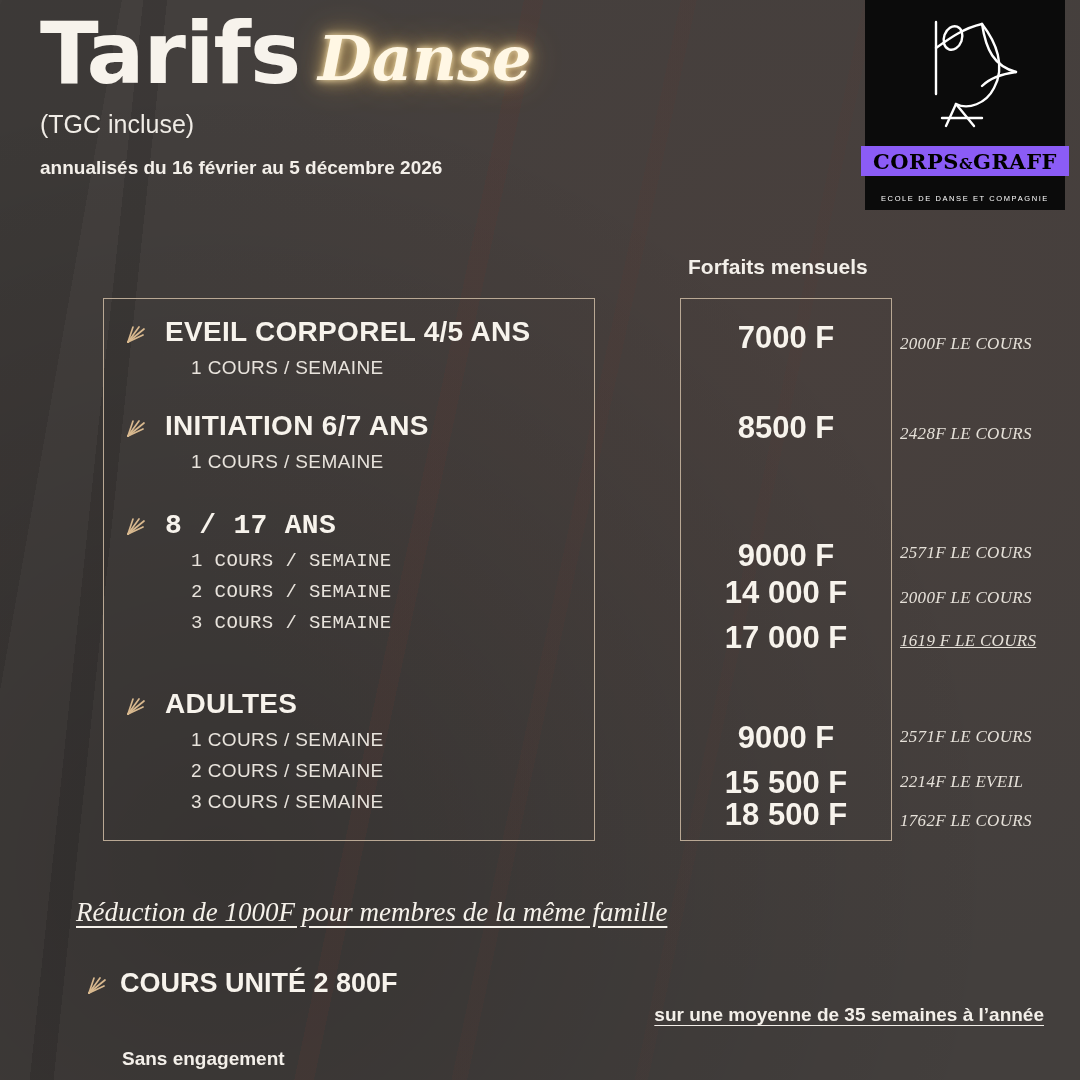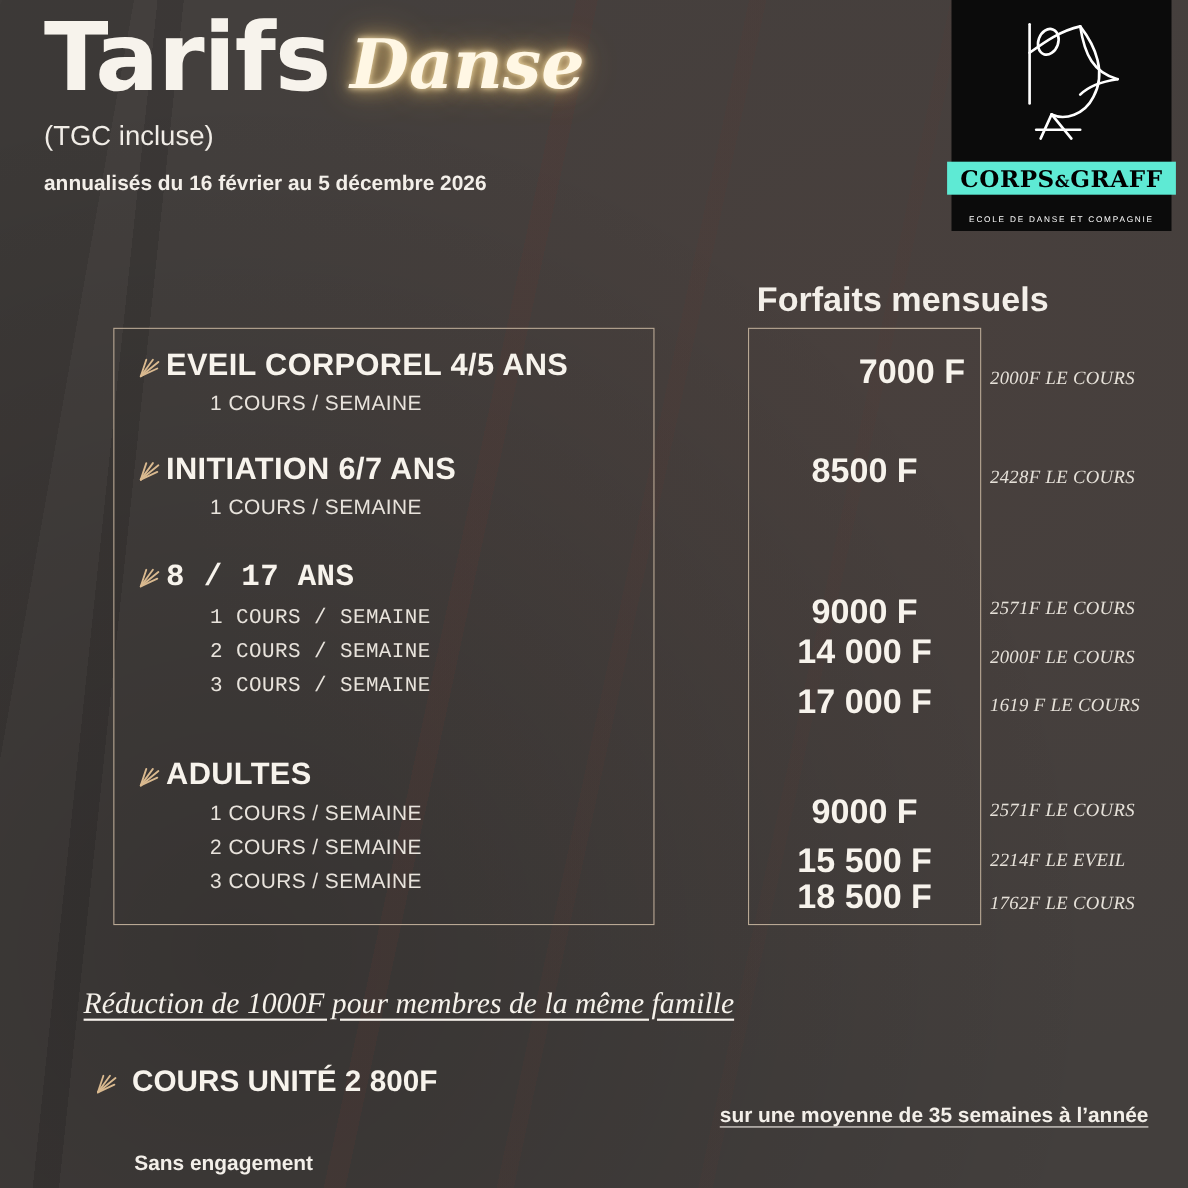--- a/index.html
+++ b/index.html
@@ -69,54 +69,54 @@
 
   
   .logo{
     position:absolute;right:15px;top:0;
     width:200px;height:210px;
     background:#0b0b0b;
     display:flex;flex-direction:column;align-items:center;justify-content:flex-start;
   }
   .logo-mark{margin-top:8px;}
   .logo-name{
-    background:#5eead4;color:#000;
+    background:#8b5cf6;color:#000;
     font-family:"DejaVu Serif", serif;
     font-weight:bold;
     font-size:21px;
     letter-spacing:.5px;
     padding:3px 12px 2px 12px;
     margin-top:4px;
     white-space:nowrap;
   }
   .logo-name .amp{font-size:15px;}
   .logo-sub{
     color:#fff;
     font-size:7.5px;
     letter-spacing:1.6px;
     margin-top:18px;
     font-family:"Liberation Sans", sans-serif;
   }
 
   
   .forfaits-label{
     position:absolute;left:688px;top:255px;
-    font-size:31px;font-weight:bold;color:#f3efe9;
+    font-size:21px;font-weight:bold;color:#f3efe9;
   }
 
   
   .left-box{
     position:absolute;left:103px;top:298px;
     width:492px;height:543px;
     border:1.5px solid #b9a894;
     box-sizing:border-box;
   }
   .cat{position:absolute;left:0;width:100%;}
   .cat-title{
-    display:flex;align-items:center;gap:4px;
+    display:flex;align-items:center;gap:18px;
     font-size:28px;font-weight:bold;color:#f7f3ec;
     letter-spacing:.3px;
   }
   .fan{
     width:22px;height:22px;flex:0 0 auto;display:inline-block;
   }
   .cat-line{
     font-size:19px;color:#e8e3dc;margin-top:9px;margin-left:66px;
     letter-spacing:.4px;
   }
@@ -278,34 +278,34 @@
     </span>
     <span>ADULTES</span>
   </div>
   <div class="cat-line">1 COURS / SEMAINE</div>
   <div class="cat-line">2 COURS / SEMAINE</div>
   <div class="cat-line">3 COURS / SEMAINE</div>
 </div>
 
 <div class="price-box"></div>
 
-<div class="price" style="top:320px;margin-left:43px;">7000 F</div>
+<div class="price" style="top:320px;">7000 F</div>
 <div class="note" style="top:334px;">2000F LE COURS</div>
 
 <div class="price" style="top:410px;">8500 F</div>
 <div class="note" style="top:424px;">2428F LE COURS</div>
 
 <div class="price" style="top:538px;">9000 F</div>
 <div class="note" style="top:543px;">2571F LE COURS</div>
 
 <div class="price" style="top:575px;">14 000 F</div>
 <div class="note" style="top:588px;">2000F LE COURS</div>
 
 <div class="price" style="top:620px;">17 000 F</div>
-<div class="note" style="top:631px;">1619 F LE COURS</div>
+<div class="note" style="top:631px;text-decoration:underline;">1619 F LE COURS</div>
 
 <div class="price" style="top:720px;">9000 F</div>
 <div class="note" style="top:727px;">2571F LE COURS</div>
 
 <div class="price" style="top:765px;">15 500 F</div>
 <div class="note" style="top:772px;">2214F LE EVEIL</div>
 
 <div class="price" style="top:797px;">18 500 F</div>
 <div class="note" style="top:811px;">1762F LE COURS</div>
 

